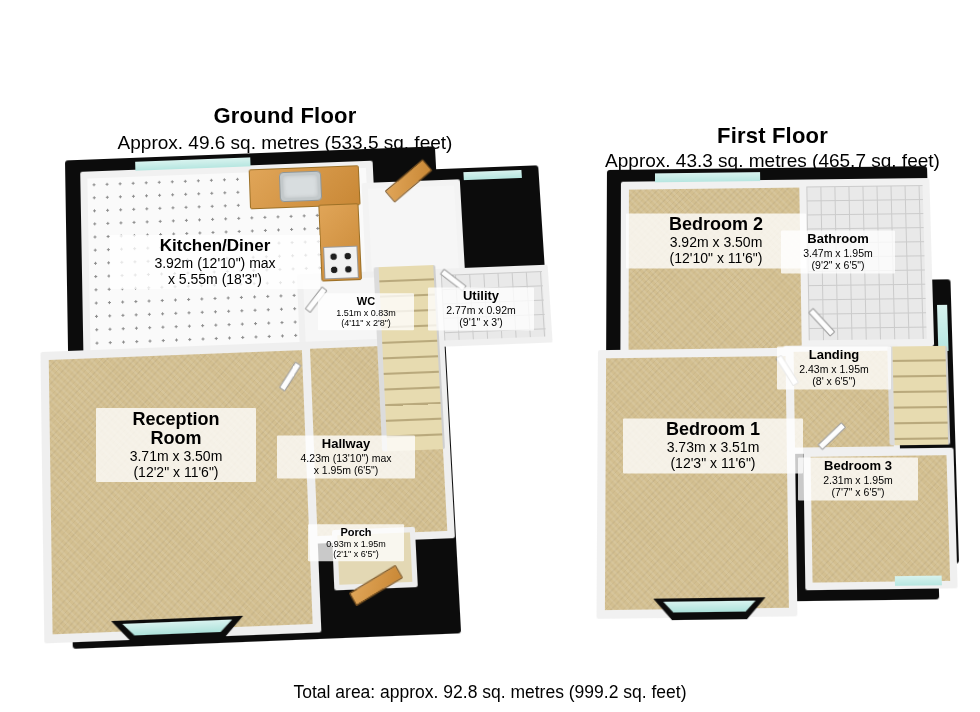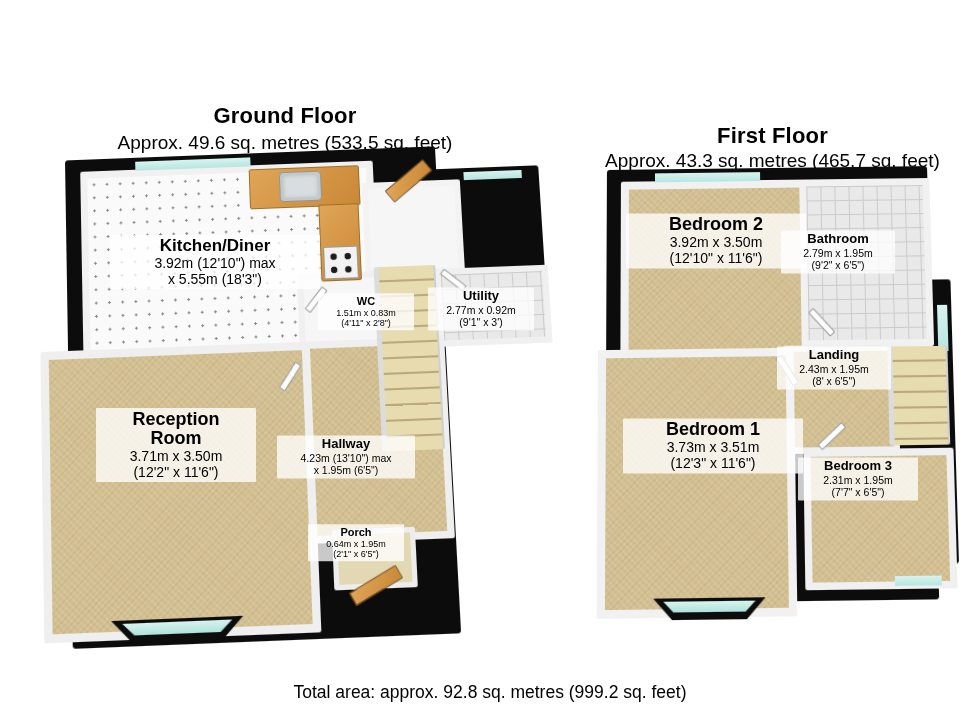--- a/index.html
+++ b/index.html
@@ -133,21 +133,21 @@
       <span class="dm">3.71m x 3.50m</span>
       <span class="dm">(12'2" x 11'6")</span>
     </div>
     <div class="lbl lbl-md" style="left:316px;top:307px;width:128px;">
       <span class="nm">Hallway</span>
       <span class="dm">4.23m (13'10") max</span>
       <span class="dm">x 1.95m (6'5")</span>
     </div>
     <div class="lbl lbl-sm" style="left:326px;top:393px;width:86px;">
       <span class="nm">Porch</span>
-      <span class="dm">0.64m x 1.95m</span>
+      <span class="dm">0.93m x 1.95m</span>
       <span class="dm">(2'1" x 6'5")</span>
     </div>
   </div>
 </div>
 
 <div id="first-plan" class="plan" style="left:585px;top:166px;width:375px;height:448px;">
   <div class="structure">
 
     <div class="blk" style="left:22px;top:2px;width:320px;height:418px;"></div>
     <div class="blk" style="left:300px;top:115px;width:62px;height:272px;"></div>
@@ -175,21 +175,21 @@
   </div>
 
   <div class="labels">
     <div class="lbl lbl-lg" style="left:131px;top:75px;width:170px;">
       <span class="nm">Bedroom 2</span>
       <span class="dm">3.92m x 3.50m</span>
       <span class="dm">(12'10" x 11'6")</span>
     </div>
     <div class="lbl lbl-md" style="left:253px;top:86px;width:104px;">
       <span class="nm">Bathroom</span>
-      <span class="dm">2.79m x 1.95m</span>
+      <span class="dm">3.47m x 1.95m</span>
       <span class="dm">(9'2" x 6'5")</span>
     </div>
     <div class="lbl lbl-md" style="left:249px;top:202px;width:104px;">
       <span class="nm">Landing</span>
       <span class="dm">2.43m x 1.95m</span>
       <span class="dm">(8' x 6'5")</span>
     </div>
     <div class="lbl lbl-lg" style="left:128px;top:280px;width:170px;">
       <span class="nm">Bedroom 1</span>
       <span class="dm">3.73m x 3.51m</span>

